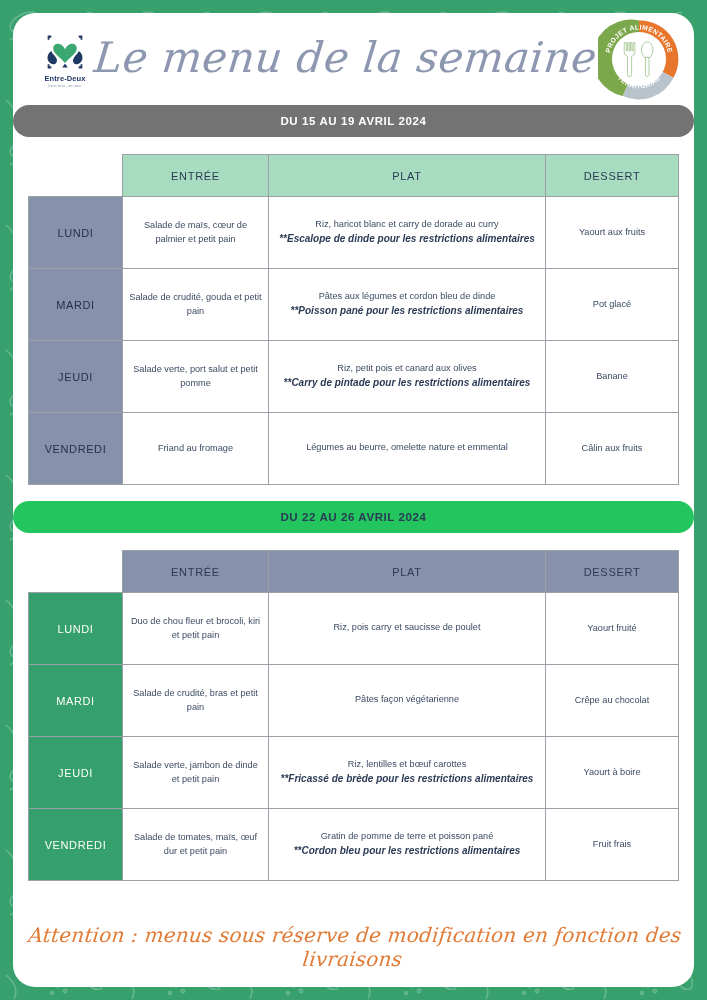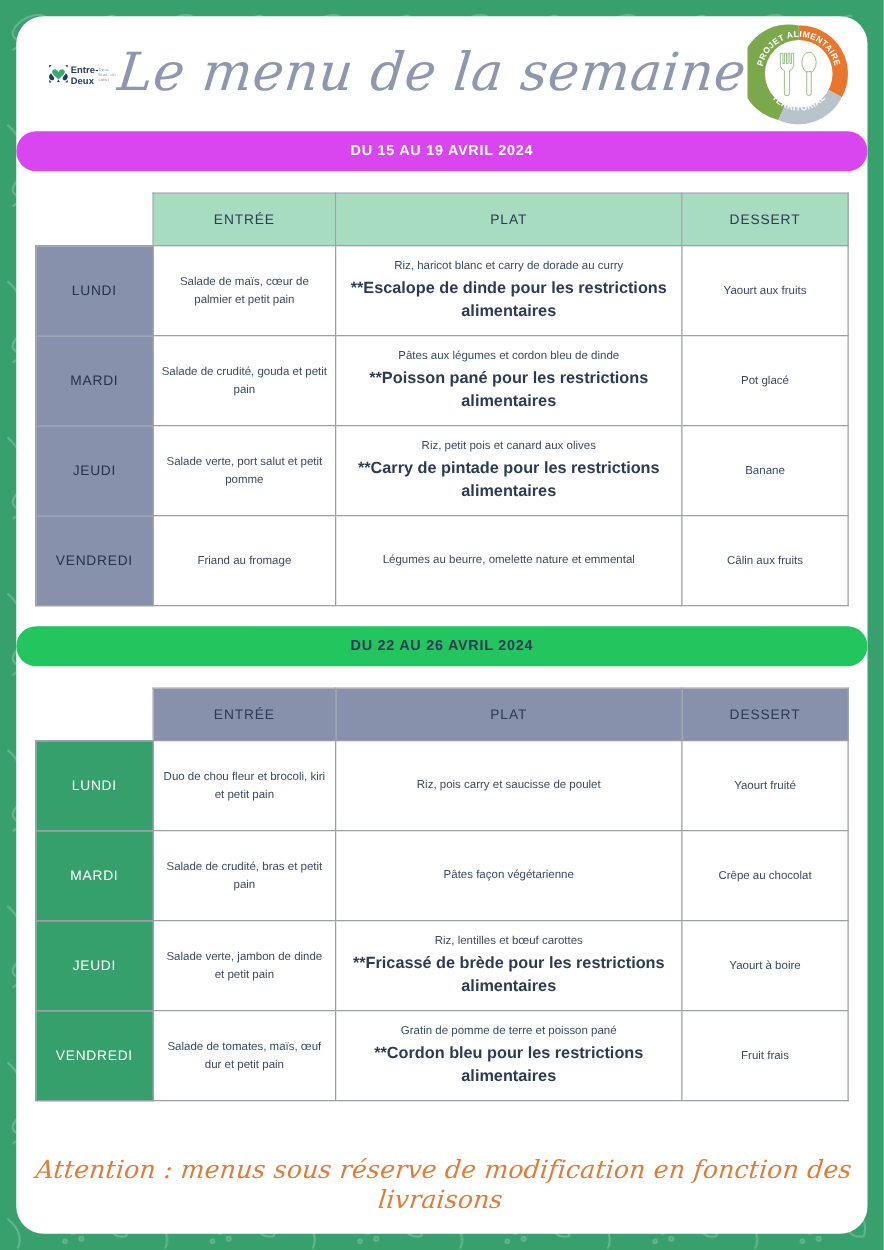--- a/index.html
+++ b/index.html
@@ -40,21 +40,21 @@
     display: flex;
     align-items: center;
     padding: 0 14px 0 24px;
     flex: none;
   }
   .logo-entre-deux {
     width: 56px;
     height: 62px;
     flex: none;
     display: flex;
-    flex-direction: row;
+    flex-direction: column;
     align-items: center;
     justify-content: center;
   }
   .logo-entre-deux .mark { width: 46px; height: 42px; }
   .logo-entre-deux .lname {
     font-size: 7.5px;
     font-weight: bold;
     color: #1f3864;
     letter-spacing: .1px;
     margin-top: 1px;
@@ -86,21 +86,21 @@
     height: 32px;
     line-height: 32px;
     text-align: center;
     font-size: 11.5px;
     font-weight: bold;
     letter-spacing: .6px;
     border-radius: 20px;
     margin: 0 0 0 0;
     flex: none;
   }
-  .banner-green { background: #d946ef; color: #ffffff; }
+  .banner-green { background: #737373; color: #ffffff; }
   .banner-light { background: #22c55e; color: #2b3a55; }
 
   
   .menu-table {
     border-collapse: collapse;
     table-layout: fixed;
     width: 650px;
     margin: 0 auto;
   }
   .menu-table td, .menu-table th {
@@ -135,21 +135,22 @@
 
   .cell {
     font-size: 9.2px;
     color: #3b4a63;
     line-height: 1.45;
     background: #ffffff;
   }
   .cell .alt {
     display: block;
     font-weight: bold;
-    font-size: 13px;
+    font-style: italic;
+    font-size: 10px;
     color: #2b3a55;
     margin-top: 1px;
   }
 
   .table-wrap { flex: none; padding: 17px 0 16px 0; }
   .table-wrap.w2 { padding: 17px 0 12px 0; }
 
   .spacer { flex: 1 1 auto; min-height: 0; }
 
   

